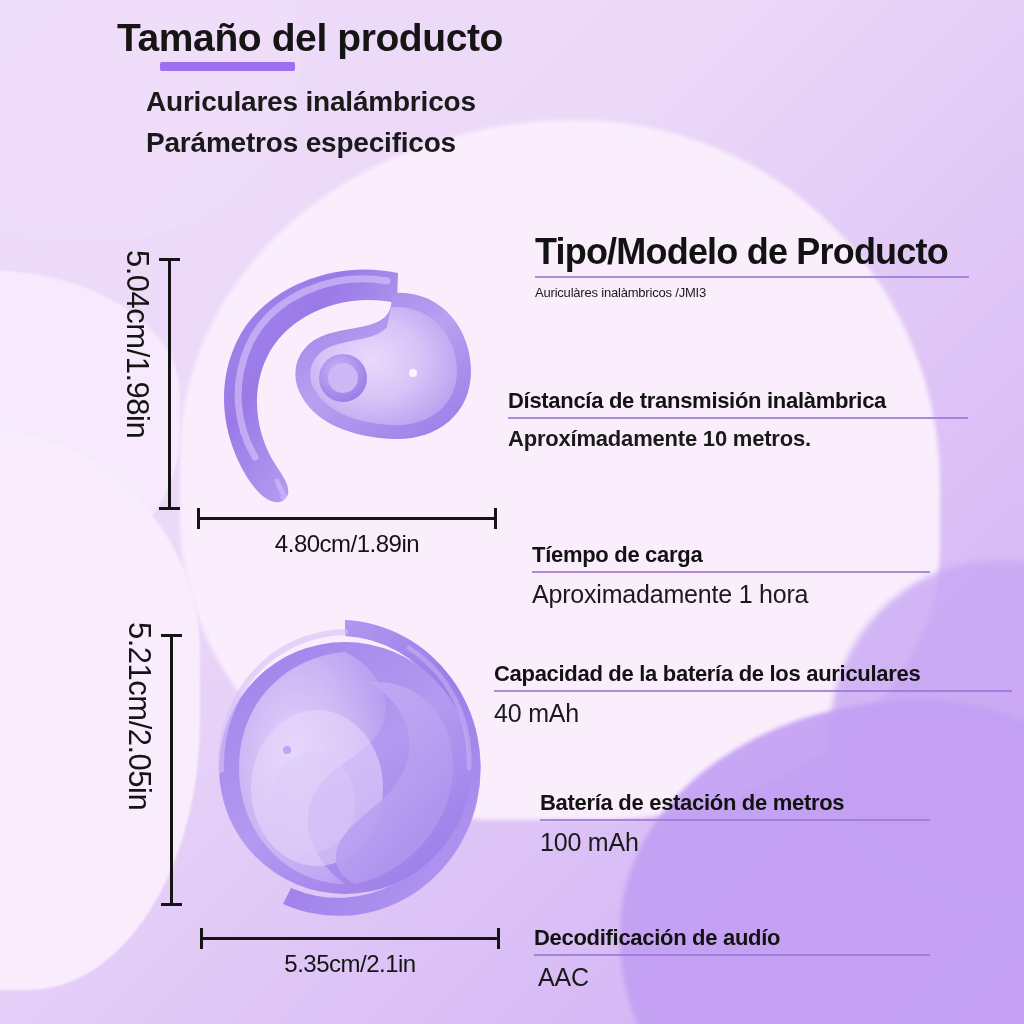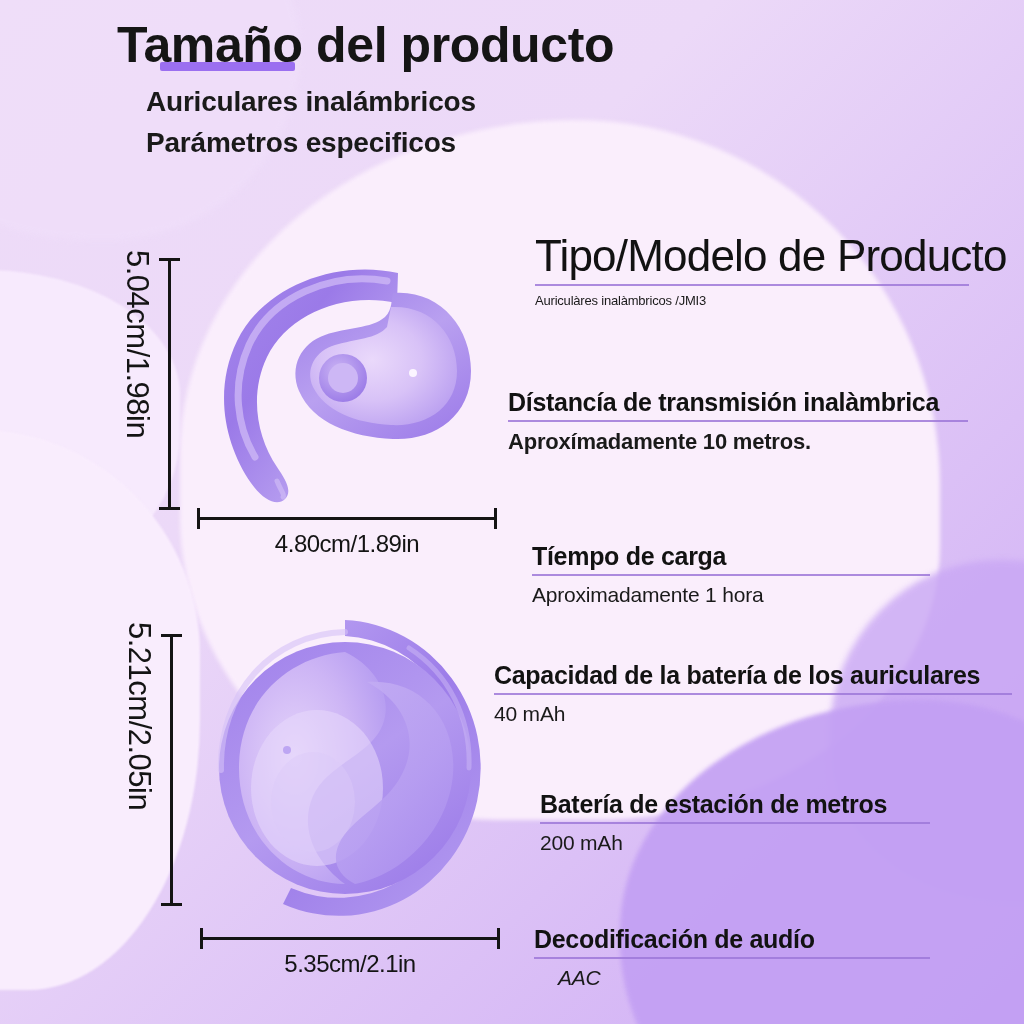--- a/index.html
+++ b/index.html
@@ -70,21 +70,21 @@
     filter: blur(3px);
     opacity: .7;
   }
 
   
   .header { position: absolute; left: 0; top: 0; width: 100%; }
 
   .page-title {
     position: absolute;
     left: 117px; top: 16px;
-    font-size: 50px;
+    font-size: 39px;
     font-weight: bold;
     color: #151515;
     letter-spacing: -.4px;
     white-space: nowrap;
   }
   .title-rule {
     position: absolute;
     left: 160px; top: 62px;
     width: 135px; height: 9px;
     background: #9b6ff0;
@@ -155,47 +155,47 @@
 
   
   .product { position: absolute; }
 
   
   .specs { position: absolute; left: 0; top: 0; width: 100%; height: 100%; }
 
   .spec-row { position: absolute; }
 
   .spec-label {
-    font-size: 25px;
+    font-size: 22px;
     font-weight: bold;
     color: #121212;
     white-space: nowrap;
     letter-spacing: -.3px;
   }
   .spec-label.light {
-    font-weight: normal;
-    font-size: 44px;
+    font-weight: bold;
+    font-size: 36px;
     letter-spacing: -.8px;
   }
   .spec-rule {
     height: 2px;
     background: #9e78d8;
     margin-top: 3px;
     opacity: .85;
   }
   .spec-value {
-    font-size: 21px;
+    font-size: 25px;
     color: #1a1a1a;
     white-space: nowrap;
     margin-top: 7px;
     letter-spacing: -.2px;
   }
   .spec-value.bold { font-weight: bold; font-size: 22px; }
   .spec-value.small { font-size: 13px; }
-  .spec-value.indent { margin-left: 24px; font-style: italic; }
+  .spec-value.indent { margin-left: 4px; }
 </style>
 </head>
 <body>
 
 <div id="page">
 
   <div class="bg-layer">
     <div class="blob blob-top-left-soft"></div>
     <div class="blob blob-main"></div>
     <div class="blob blob-left-top"></div>
@@ -371,21 +371,21 @@
 
     <div class="spec-row" style="left:494px; top:661px; width:518px;">
       <div class="spec-label">Capacidad de la batería de los auriculares</div>
       <div class="spec-rule"></div>
       <div class="spec-value">40 mAh</div>
     </div>
 
     <div class="spec-row" style="left:540px; top:790px; width:390px;">
       <div class="spec-label">Batería de estación de metros</div>
       <div class="spec-rule"></div>
-      <div class="spec-value">200 mAh</div>
+      <div class="spec-value">100 mAh</div>
     </div>
 
     <div class="spec-row" style="left:534px; top:925px; width:396px;">
       <div class="spec-label">Decodificación de audío</div>
       <div class="spec-rule"></div>
       <div class="spec-value indent">AAC</div>
     </div>
 
   </div>
 </div>

